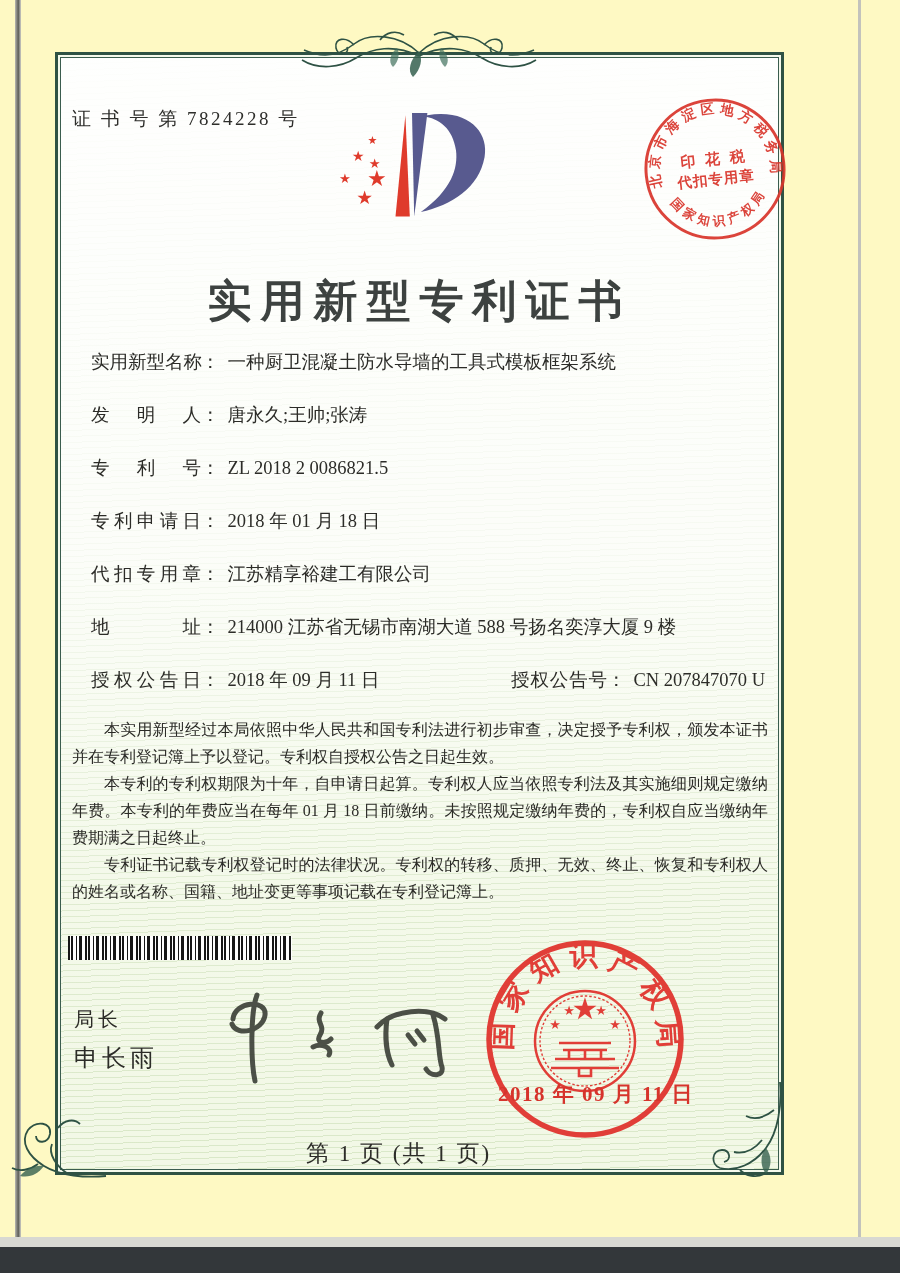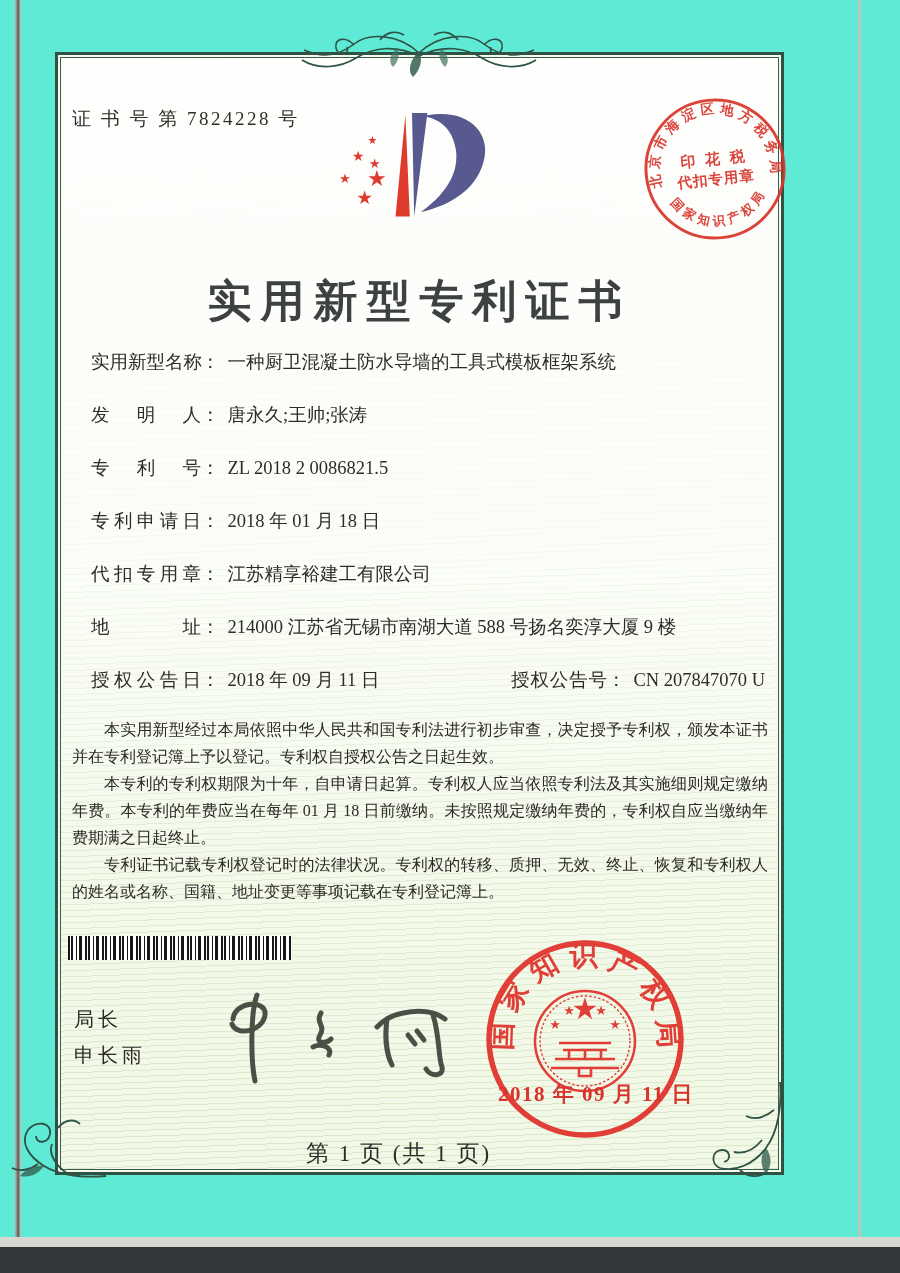--- a/index.html
+++ b/index.html
@@ -1,16 +1,16 @@
 <!DOCTYPE html>
 <html><head>
 <meta charset="utf-8">
 <style>
   html,body{margin:0;padding:0;background:#e8e8e4;}
-  .page{position:relative;width:900px;height:1273px;margin:0 auto;background:#5eead4;
+  .page{position:relative;width:900px;height:1273px;margin:0 auto;background:#fef9c3;
         font-family:"Liberation Serif","DejaVu Serif",serif;overflow:hidden;}
   
   .scan-left{position:absolute;left:15px;top:0;width:6px;height:100%;
              background:linear-gradient(90deg,#b9b9b2,#5d5e57 55%,#cfcfc8);}
   .scan-right{position:absolute;left:858px;top:0;width:3px;height:100%;background:#c3c3bc;}
   .scan-bottom-light{position:absolute;left:0;top:1237px;width:100%;height:10px;background:#d8d8d2;}
   .scan-bottom{position:absolute;left:0;top:1247px;width:100%;height:26px;background:#33373a;}
   
   .frame{position:absolute;left:55px;top:52px;width:729px;height:1123px;
          border:3px solid #2f5244;box-sizing:border-box;background:#f5f9ec;}
@@ -37,21 +37,21 @@
   
   .paras{position:absolute;left:72px;top:716px;width:696px;z-index:6;font-size:16px;
          line-height:27px;color:#2b2b27;text-align:justify;}
   .paras p{margin:0;text-indent:2em;}
   
   .barcode{position:absolute;left:68px;top:936px;width:224px;height:24px;z-index:6;
            background:repeating-linear-gradient(90deg,#161616 0 2px,#fff 2px 3px,#161616 3px 5px,
              #fff 5px 8px,#161616 8px 9px,#fff 9px 11px,#161616 11px 14px,#fff 14px 17px);}
   .signer-title{position:absolute;left:74px;top:1006px;z-index:6;font-size:20px;letter-spacing:4px;color:#2c2c28;
                 font-family:"Liberation Sans","DejaVu Sans",sans-serif;}
-  .signer-name{position:absolute;left:74px;top:1042px;z-index:6;font-size:20px;letter-spacing:4px;color:#2c2c28;
+  .signer-name{position:absolute;left:74px;top:1042px;z-index:6;font-size:24px;letter-spacing:4px;color:#2c2c28;
                font-family:Liberation Serif, serif;}
   .sig-svg{position:absolute;left:205px;top:985px;z-index:7;}
   .seal-box{position:absolute;left:483px;top:937px;z-index:6;opacity:.93;}
   .seal-date{position:absolute;left:498px;top:1080px;z-index:8;font-size:21px;letter-spacing:1.5px;
              color:#d6342c;font-weight:600;}
   .tax-stamp{position:absolute;left:642px;top:96px;z-index:7;transform:rotate(-6deg);opacity:.92;}
   .footer{position:absolute;left:306px;top:1138px;z-index:6;font-size:23px;letter-spacing:2px;color:#2d2d29;}
 </style>
 </head>
 <body>

